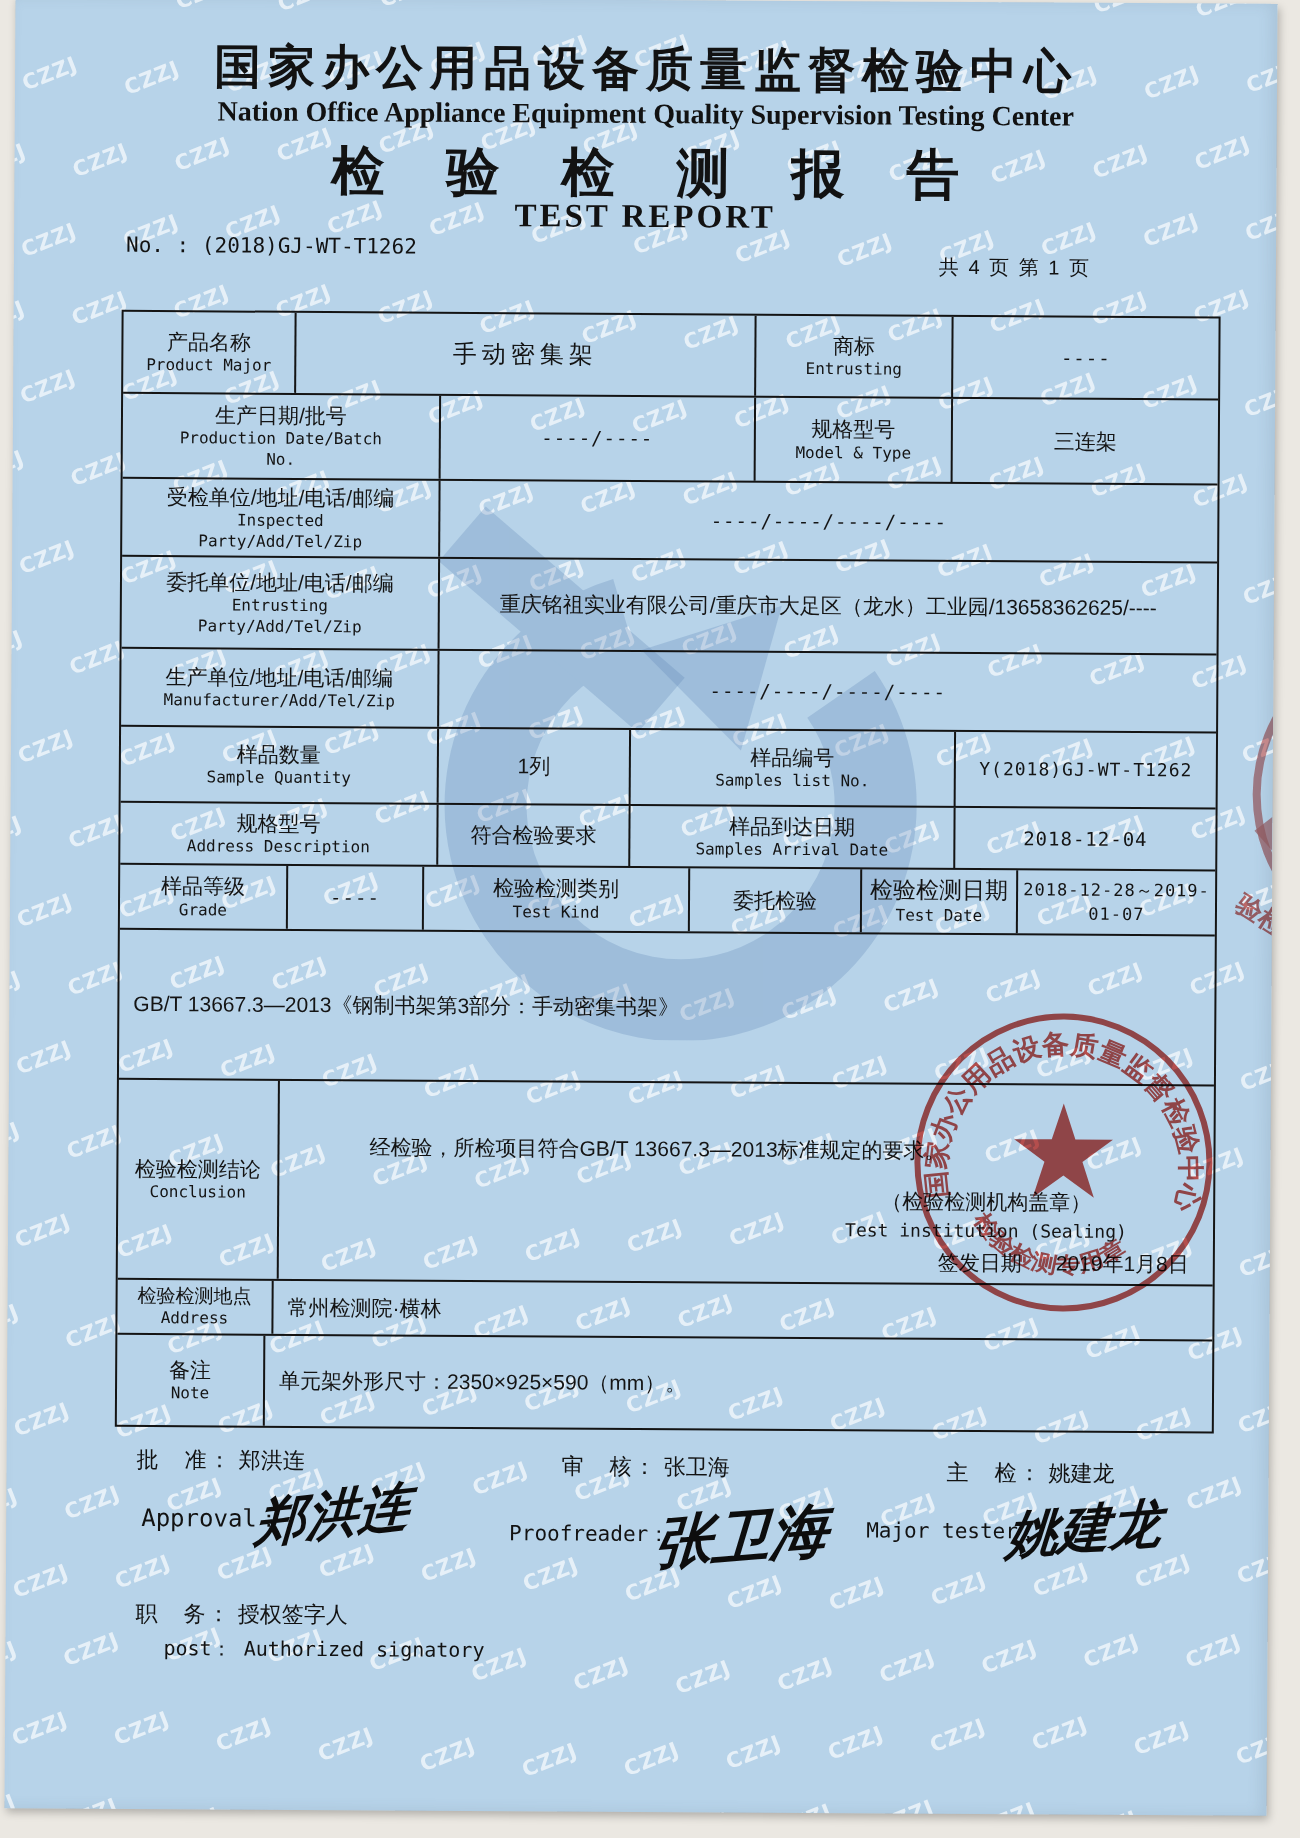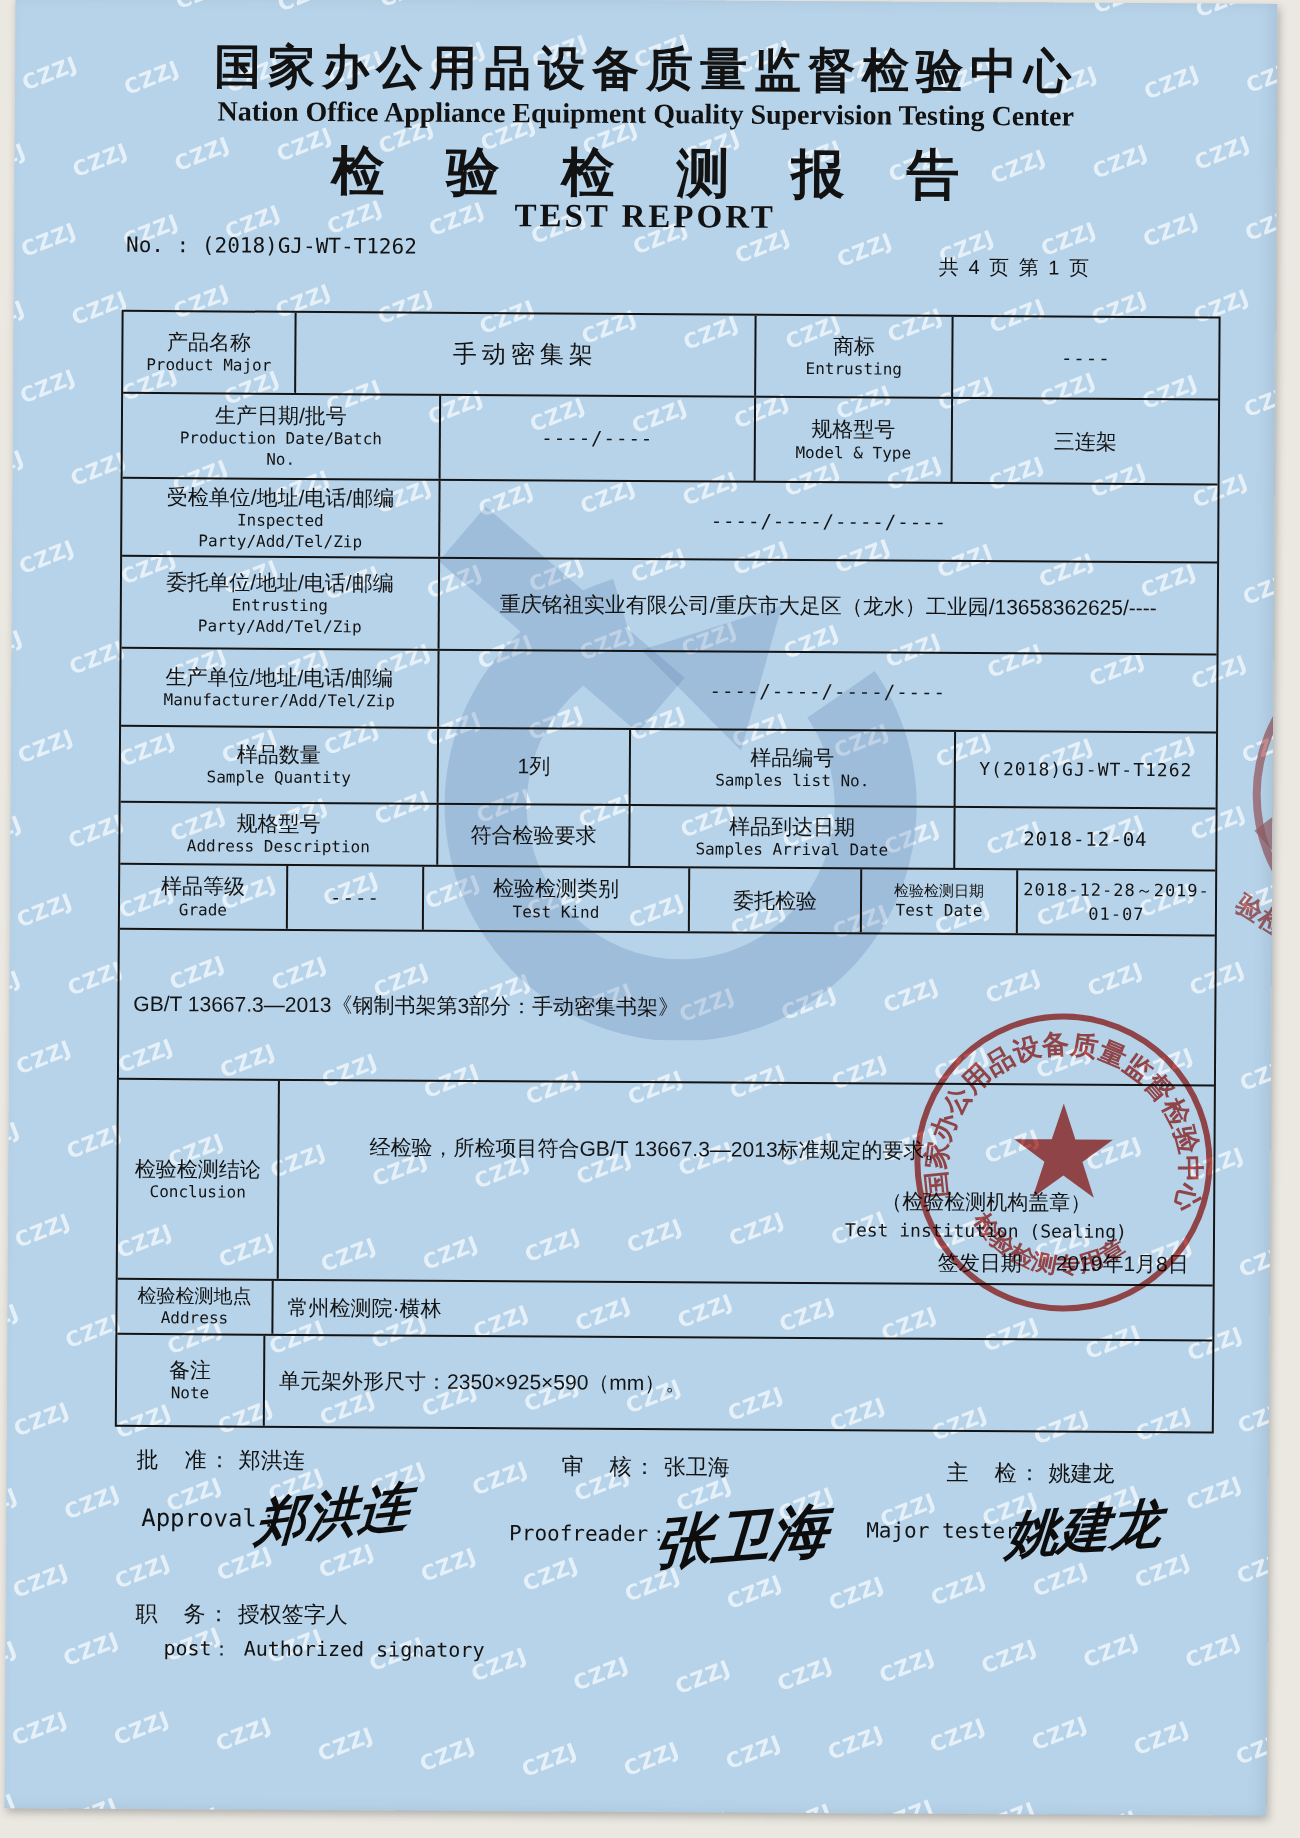--- a/index.html
+++ b/index.html
@@ -481,21 +481,21 @@
         <div class="val mono">----</div>
       </div>
       <div class="cell" style="width:266px">
         <div class="cn">检验检测类别</div>
         <div class="en">Test Kind</div>
       </div>
       <div class="cell" style="width:172px">
         <div class="val">委托检验</div>
       </div>
       <div class="cell" style="width:156px">
-        <div class="cn" style="font-size:15px">检验检测日期</div>
+        <div class="cn" style="font-size:23px">检验检测日期</div>
         <div class="en">Test Date</div>
       </div>
       <div class="cell" style="width:197px">
         <div class="val mono" style="font-size:17px;word-break:break-all">2018-12-28～2019-01-07</div>
       </div>
     </div>
 
     <div class="row" style="height:150px">
       <div class="cell left-al" style="width:934px">
         <div class="val">GB/T 13667.3—2013《钢制书架第3部分：手动密集书架》</div>

